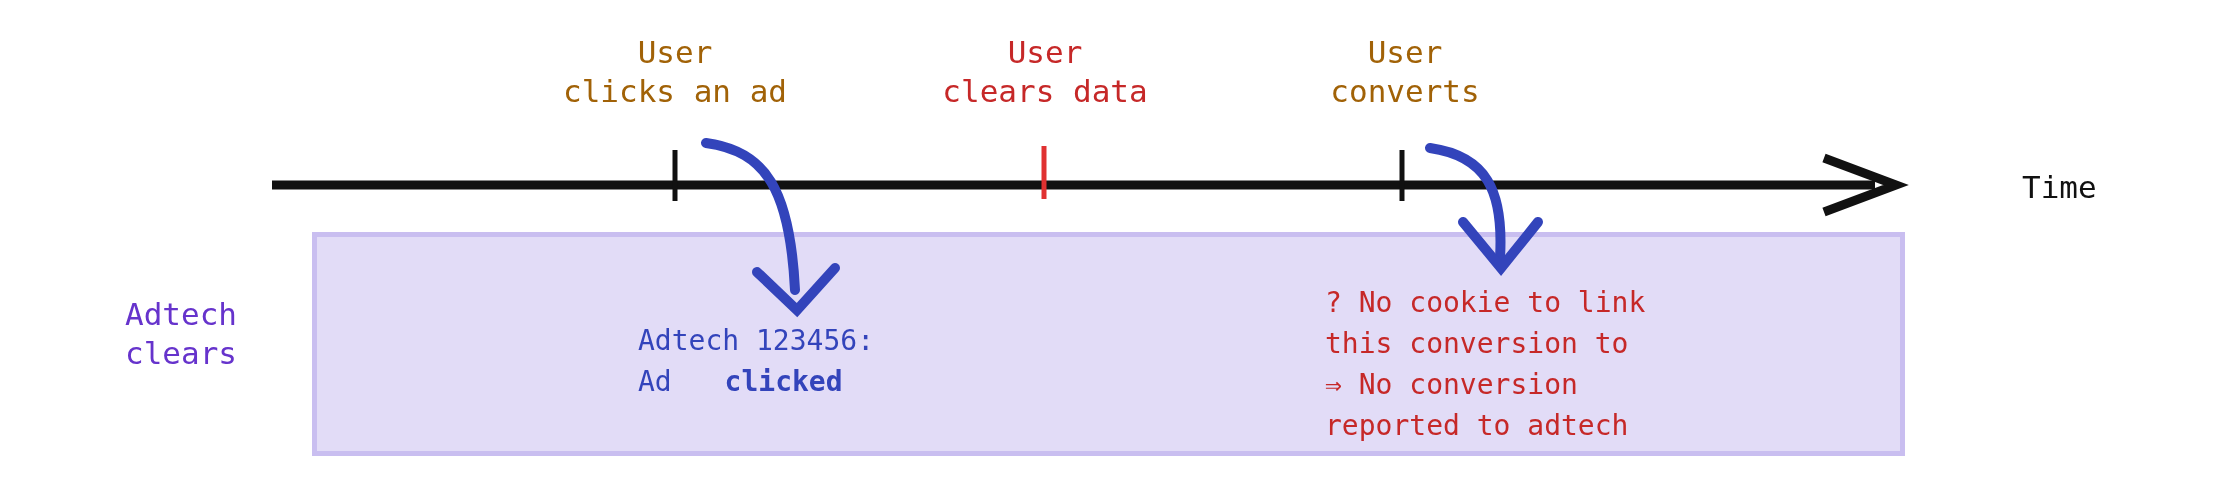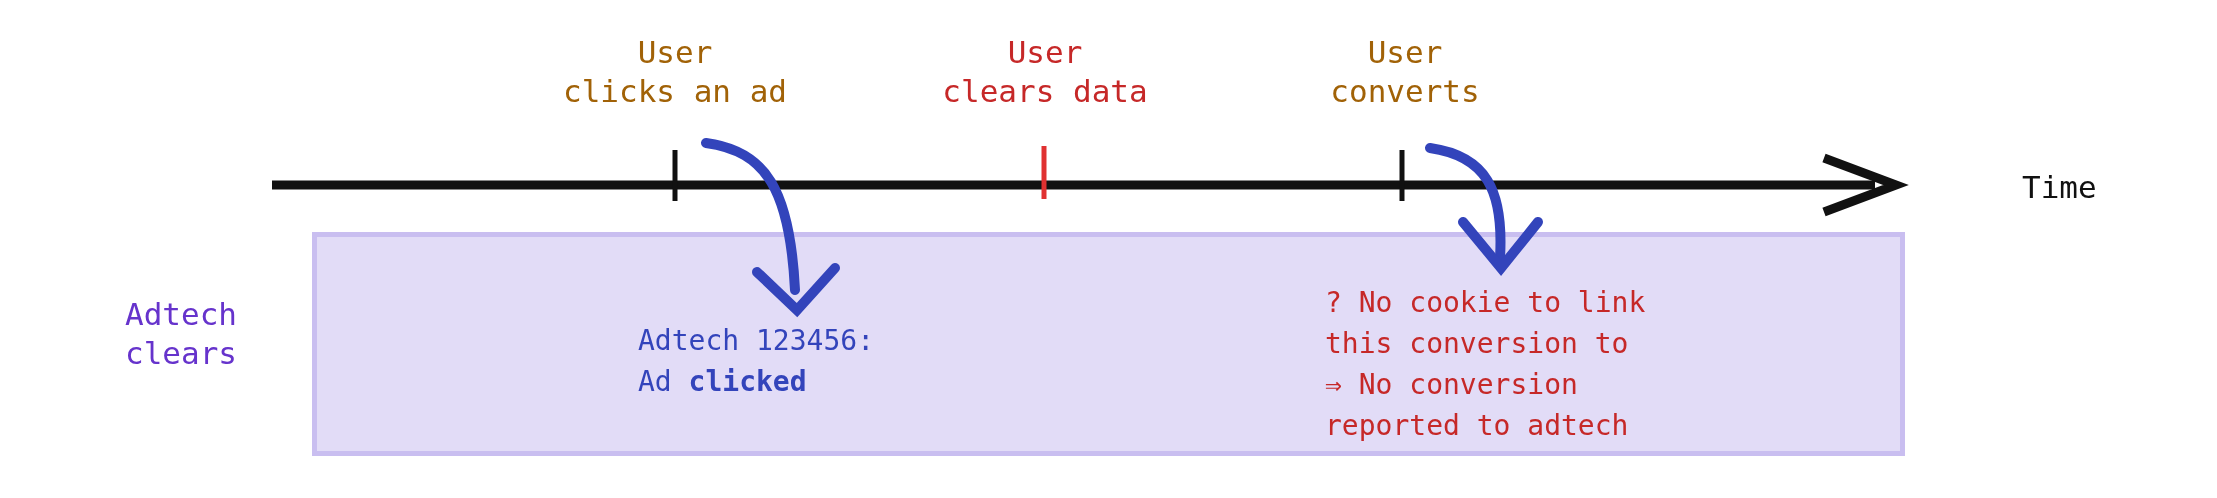--- a/index.html
+++ b/index.html
@@ -85,21 +85,21 @@
     position: absolute;
     font-size: 28px;
     line-height: 41px;
     white-space: pre;
   }
   .cookie-text {
     left: 638px;
     top: 320px;
     color: #3344bb;
   }
-  .cookie-text .strong { font-weight: bold; }
+  .cookie-text .strong { font-weight: bold; margin-left: 36px; }
   .nocookie-text {
     left: 1325px;
     top: 282px;
     color: #c62828;
   }
 </style>
 </head>
 <body>
 
 <div id="stage">

